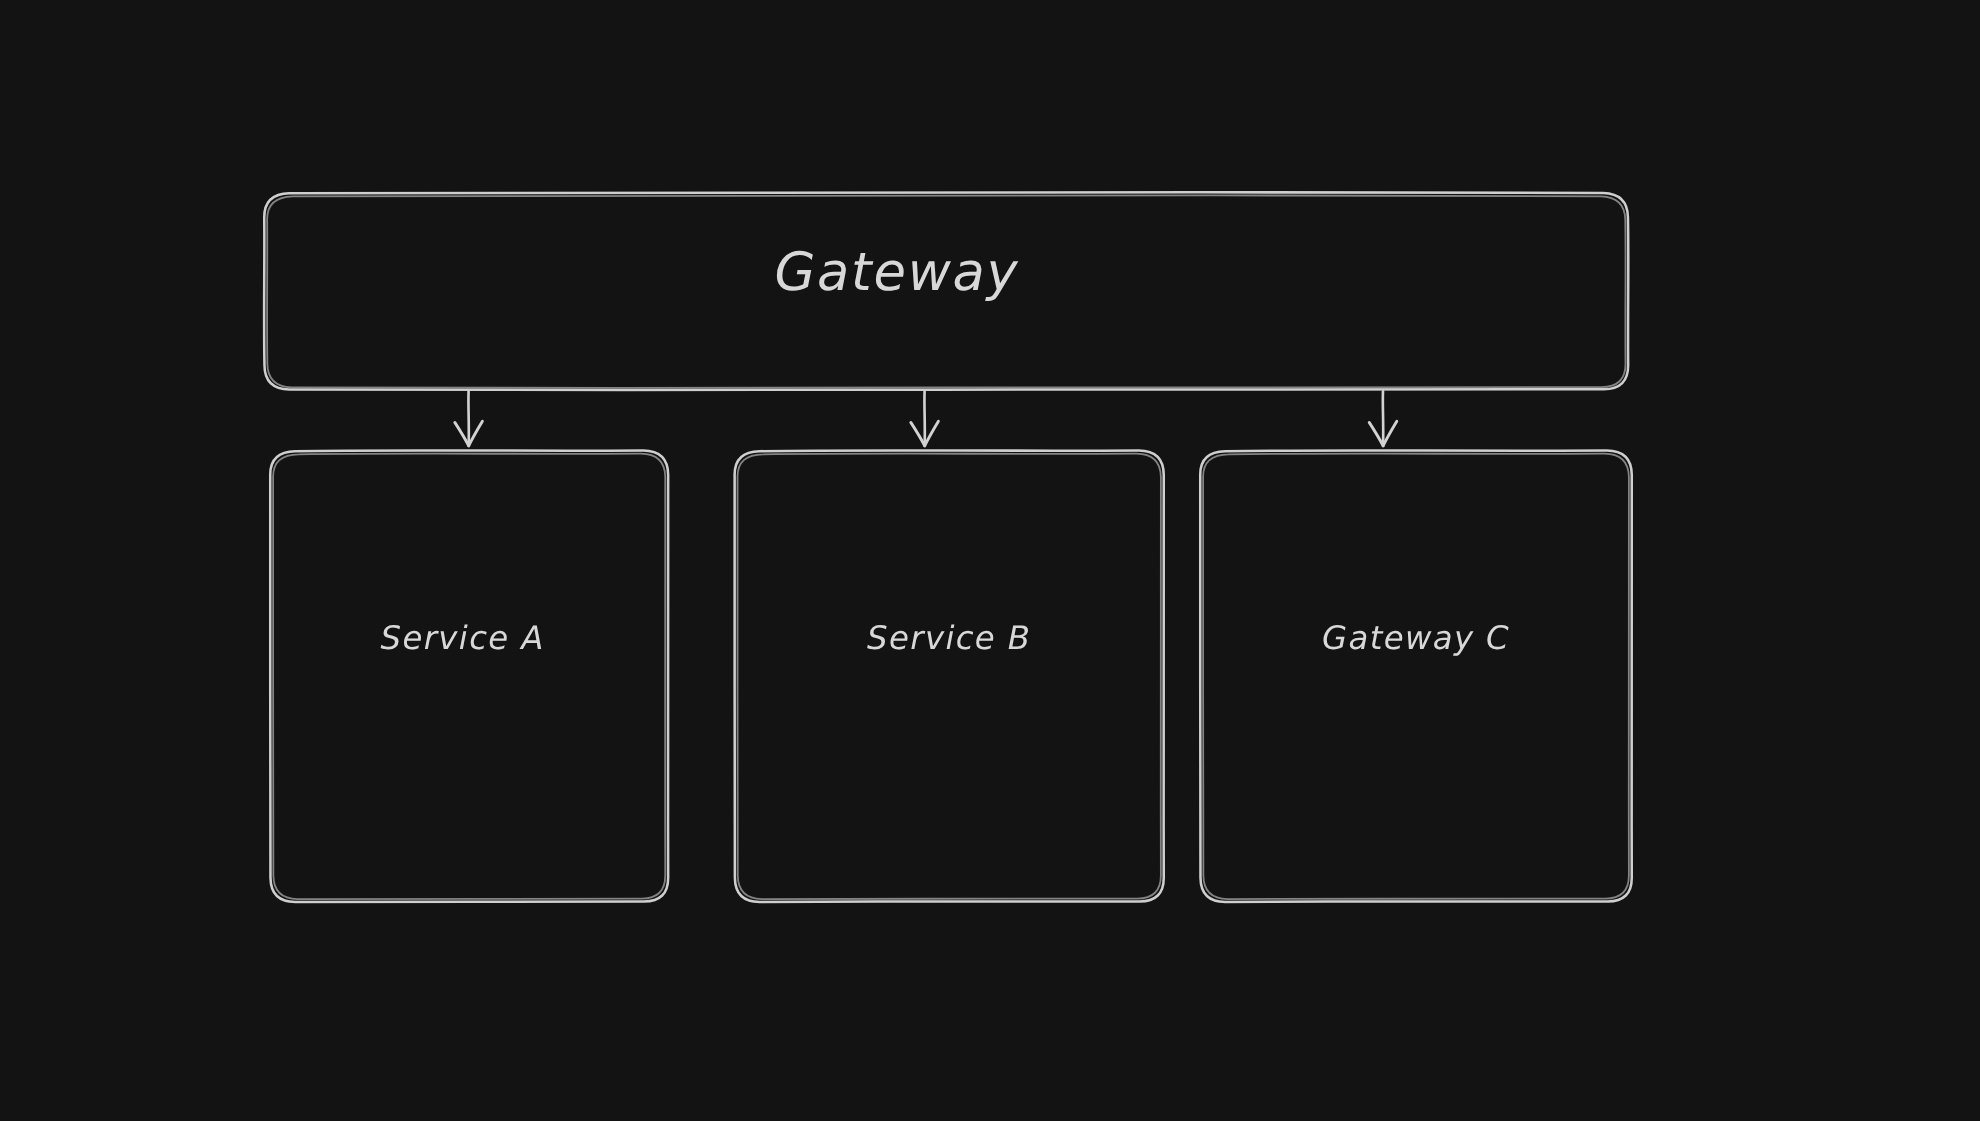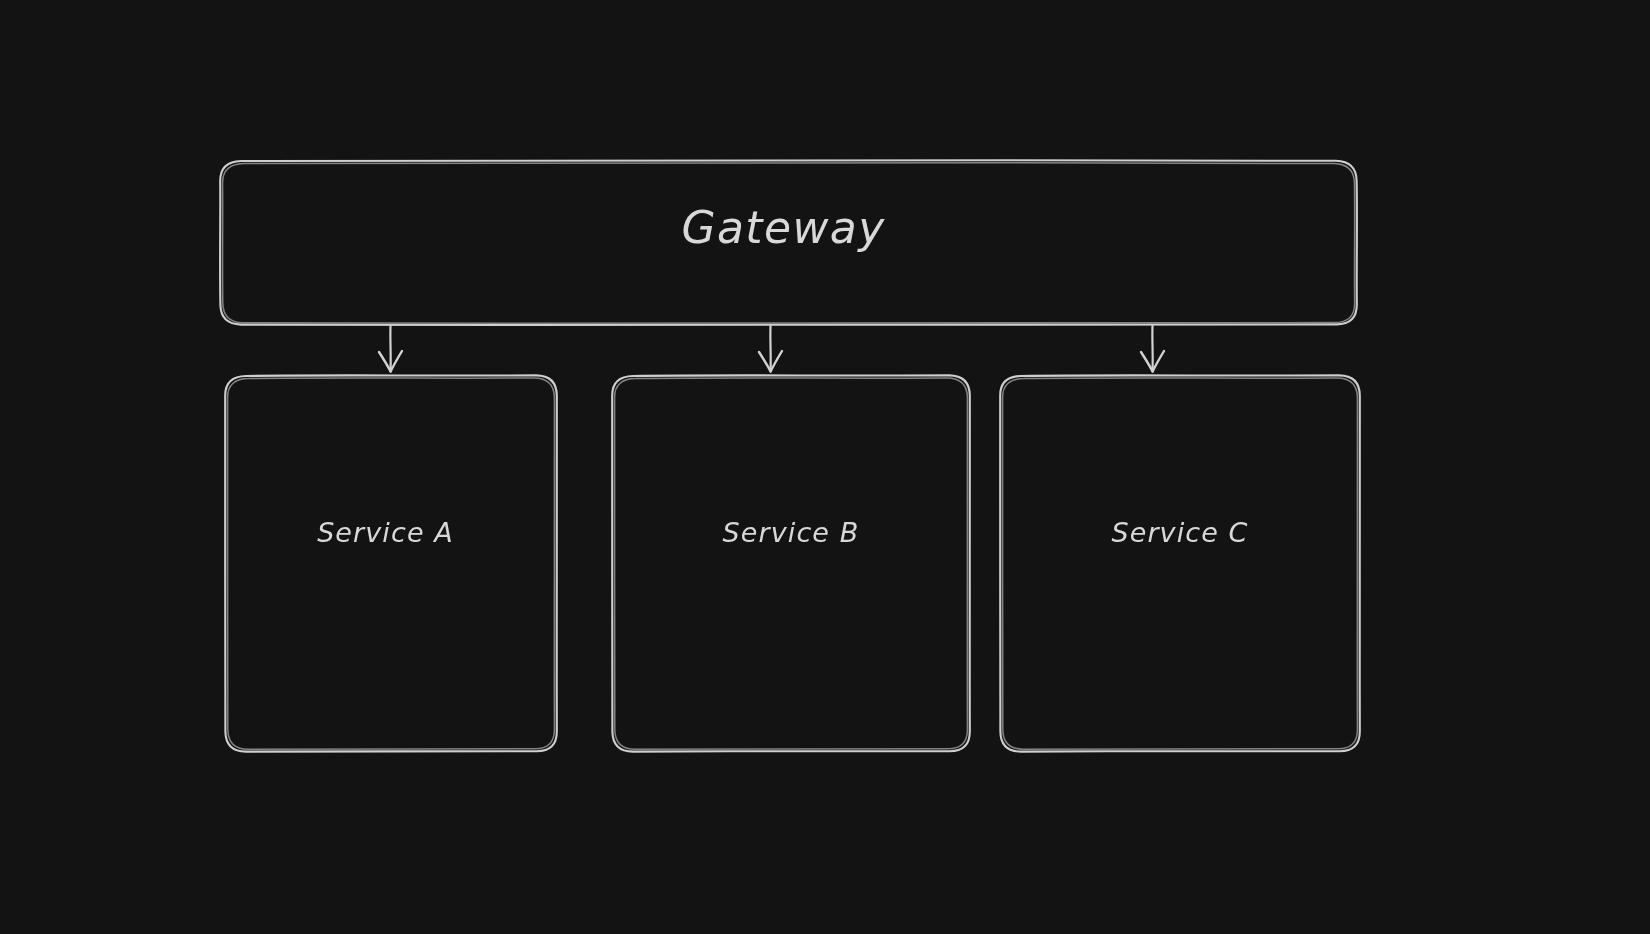--- a/index.html
+++ b/index.html
@@ -156,21 +156,21 @@
                C1360.4,460 1359.4,600 1359.8,731 Q1360,751.4 1339.4,751.2
                C1250,752 1130,750.8 1021,751.6 Q1000.6,751.4 1000.4,731.4
                C999.8,640 1000.6,470 1000.2,395.8 Q1000,376.4 1021,376 Z"></path>
       <path class="hand-stroke-soft" d="M1024,378.6 C1110,377.4 1235,378.6 1337,378 Q1357,378.2 1357.4,397.4
                C1358,462 1357,601 1357.4,729 Q1357.6,749 1337.4,748.8
                C1245,749.6 1125,748.4 1023,749.2 Q1003,749 1002.8,729.4
                C1002.2,640 1003,472 1002.6,397.6 Q1002.4,378.8 1024,378.6"></path>
     </g>
   </svg>
 
-  <div class="node-label label-gateway" style="left:220px; top:202px; width:1055px;margin-left:36px;">Gateway</div>
+  <div class="node-label label-gateway" style="left:220px; top:202px; width:1055px;">Gateway</div>
 
   <div class="node-label label-service" style="left:225px; top:517px; width:321px;">Service A</div>
 
   <div class="node-label label-service" style="left:612px; top:517px; width:358px;">Service B</div>
 
-  <div class="node-label label-service" style="left:1000px; top:517px; width:360px;">Service C</div>
+  <div class="node-label label-service" style="left:1000px; top:517px; width:360px;">Gateway C</div>
 
 </div>
 
 </body></html>

